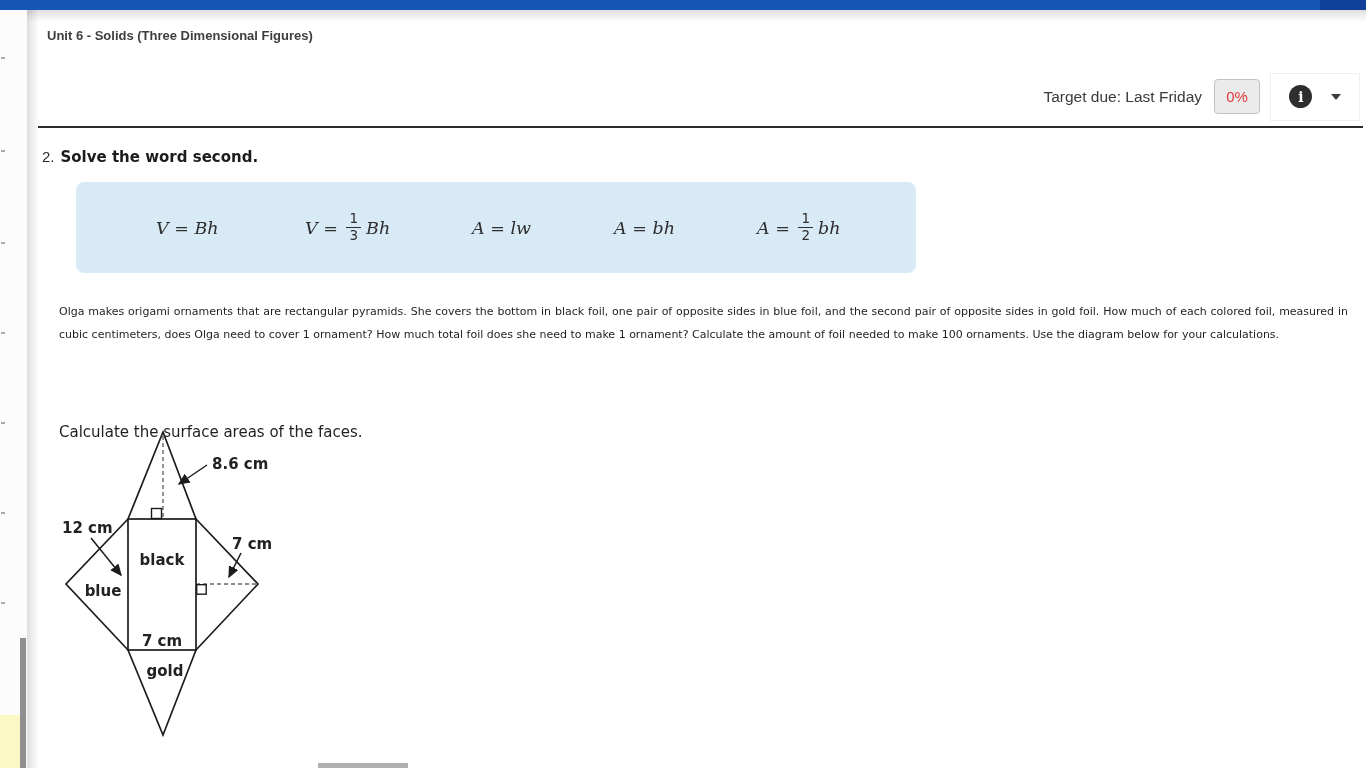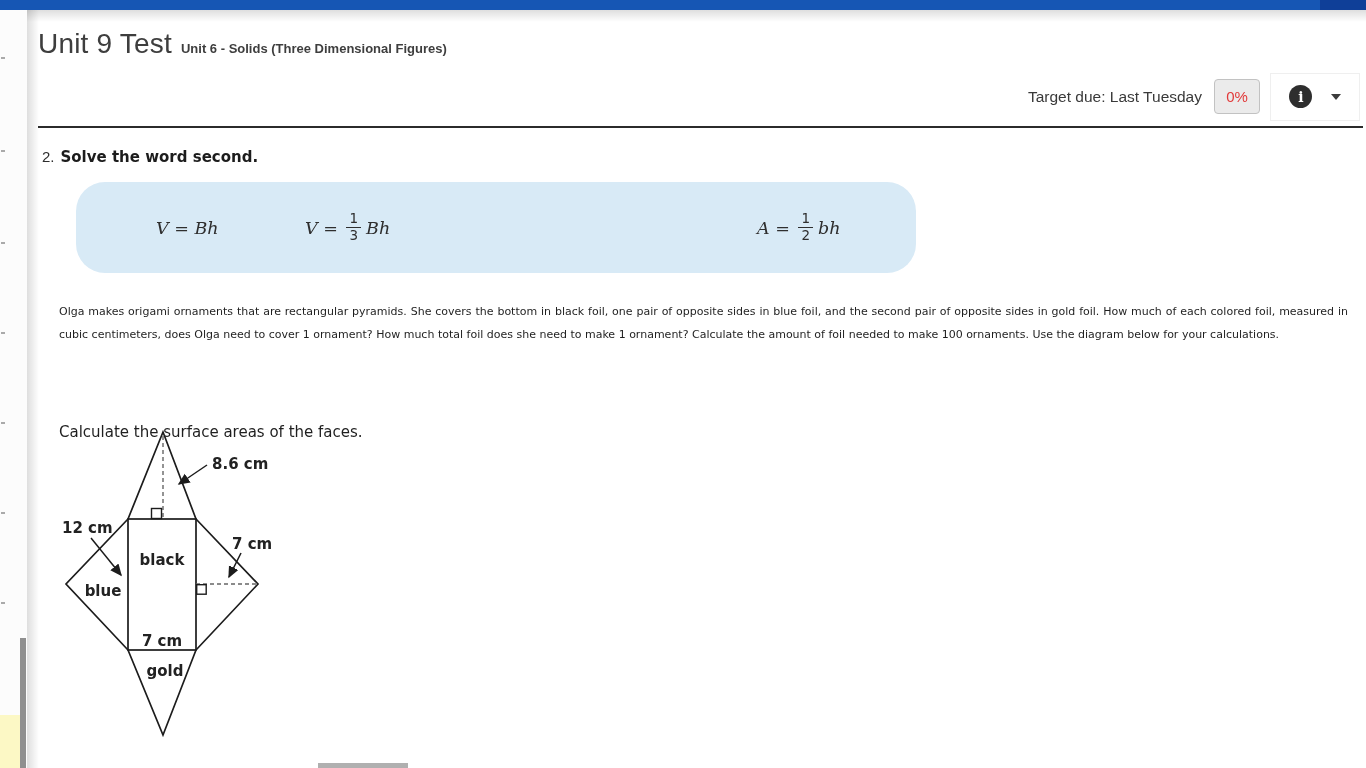--- a/index.html
+++ b/index.html
@@ -45,21 +45,21 @@
     border-top:6px solid #3c3c3c;
   }
   .divider{position:absolute;left:38px;top:126px;width:1325px;height:2px;background:#2b2b2b;}
   
   .question-row{position:absolute;left:42px;top:148px;display:flex;align-items:baseline;}
   .q-number{font-size:15px;color:#2e2e2e;margin-right:6px;}
   .q-prompt{font-family:"DejaVu Sans",sans-serif;font-size:15px;font-weight:700;color:#1c1c1c;}
   
   .formula-box{
     position:absolute;left:76px;top:182px;width:840px;height:91px;
-    background:#d8eaf6;border-radius:29px;
+    background:#d8eaf6;border-radius:8px;
   }
   .formula{
     position:absolute;top:0;bottom:0;display:flex;align-items:center;
     font-family:"DejaVu Serif",serif;font-style:italic;font-size:17.5px;color:#2e2e2e;
     white-space:pre;
   }
   .f0{left:80px;} .f1{left:229px;} .f2{left:396px;} .f3{left:538px;} .f4{left:681px;}
   .frac{
     display:inline-flex;flex-direction:column;align-items:center;margin:0 5px 0 3px;
     font-style:normal;font-family:"DejaVu Sans",sans-serif;font-size:13.5px;line-height:1.15;color:#2e2e2e;
@@ -98,26 +98,25 @@
   <div class="rail-tick" style="top:322px"></div>
   <div class="rail-tick" style="top:412px"></div>
   <div class="rail-tick" style="top:502px"></div>
   <div class="rail-tick" style="top:592px"></div>
   <div class="rail-highlight"></div>
   <div class="rail-thumb"></div>
 </div>
 <div class="rail-shadow"></div>
 
 <div class="header-row">
-  <span class="page-title">Unit 9 Test</span>
   <span class="page-subtitle">Unit 6 - Solids (Three Dimensional Figures)</span>
 </div>
 
 <div class="meta-row">
-  <span class="target-due">Target due: Last Tuesday</span>
+  <span class="target-due">Target due: Last Friday</span>
   <div class="progress-chip">0%</div>
   <div class="info-group">
     <div class="info-circle">i</div>
     <div class="caret-down"></div>
   </div>
 </div>
 
 <div class="divider"></div>
 
 <div class="question-row">
@@ -128,20 +127,22 @@
 <div class="formula-box">
   <span class="formula f0">V = Bh</span>
   <span class="formula f1">
     <span>V = </span>
     <span class="frac">
       <span class="num">1</span>
       <span class="den">3</span>
     </span>
     <span>Bh</span>
   </span>
+  <span class="formula f2">A = lw</span>
+  <span class="formula f3">A = bh</span>
   <span class="formula f4">
     <span>A = </span>
     <span class="frac">
       <span class="num">1</span>
       <span class="den">2</span>
     </span>
     <span>bh</span>
   </span>
 </div>
 

